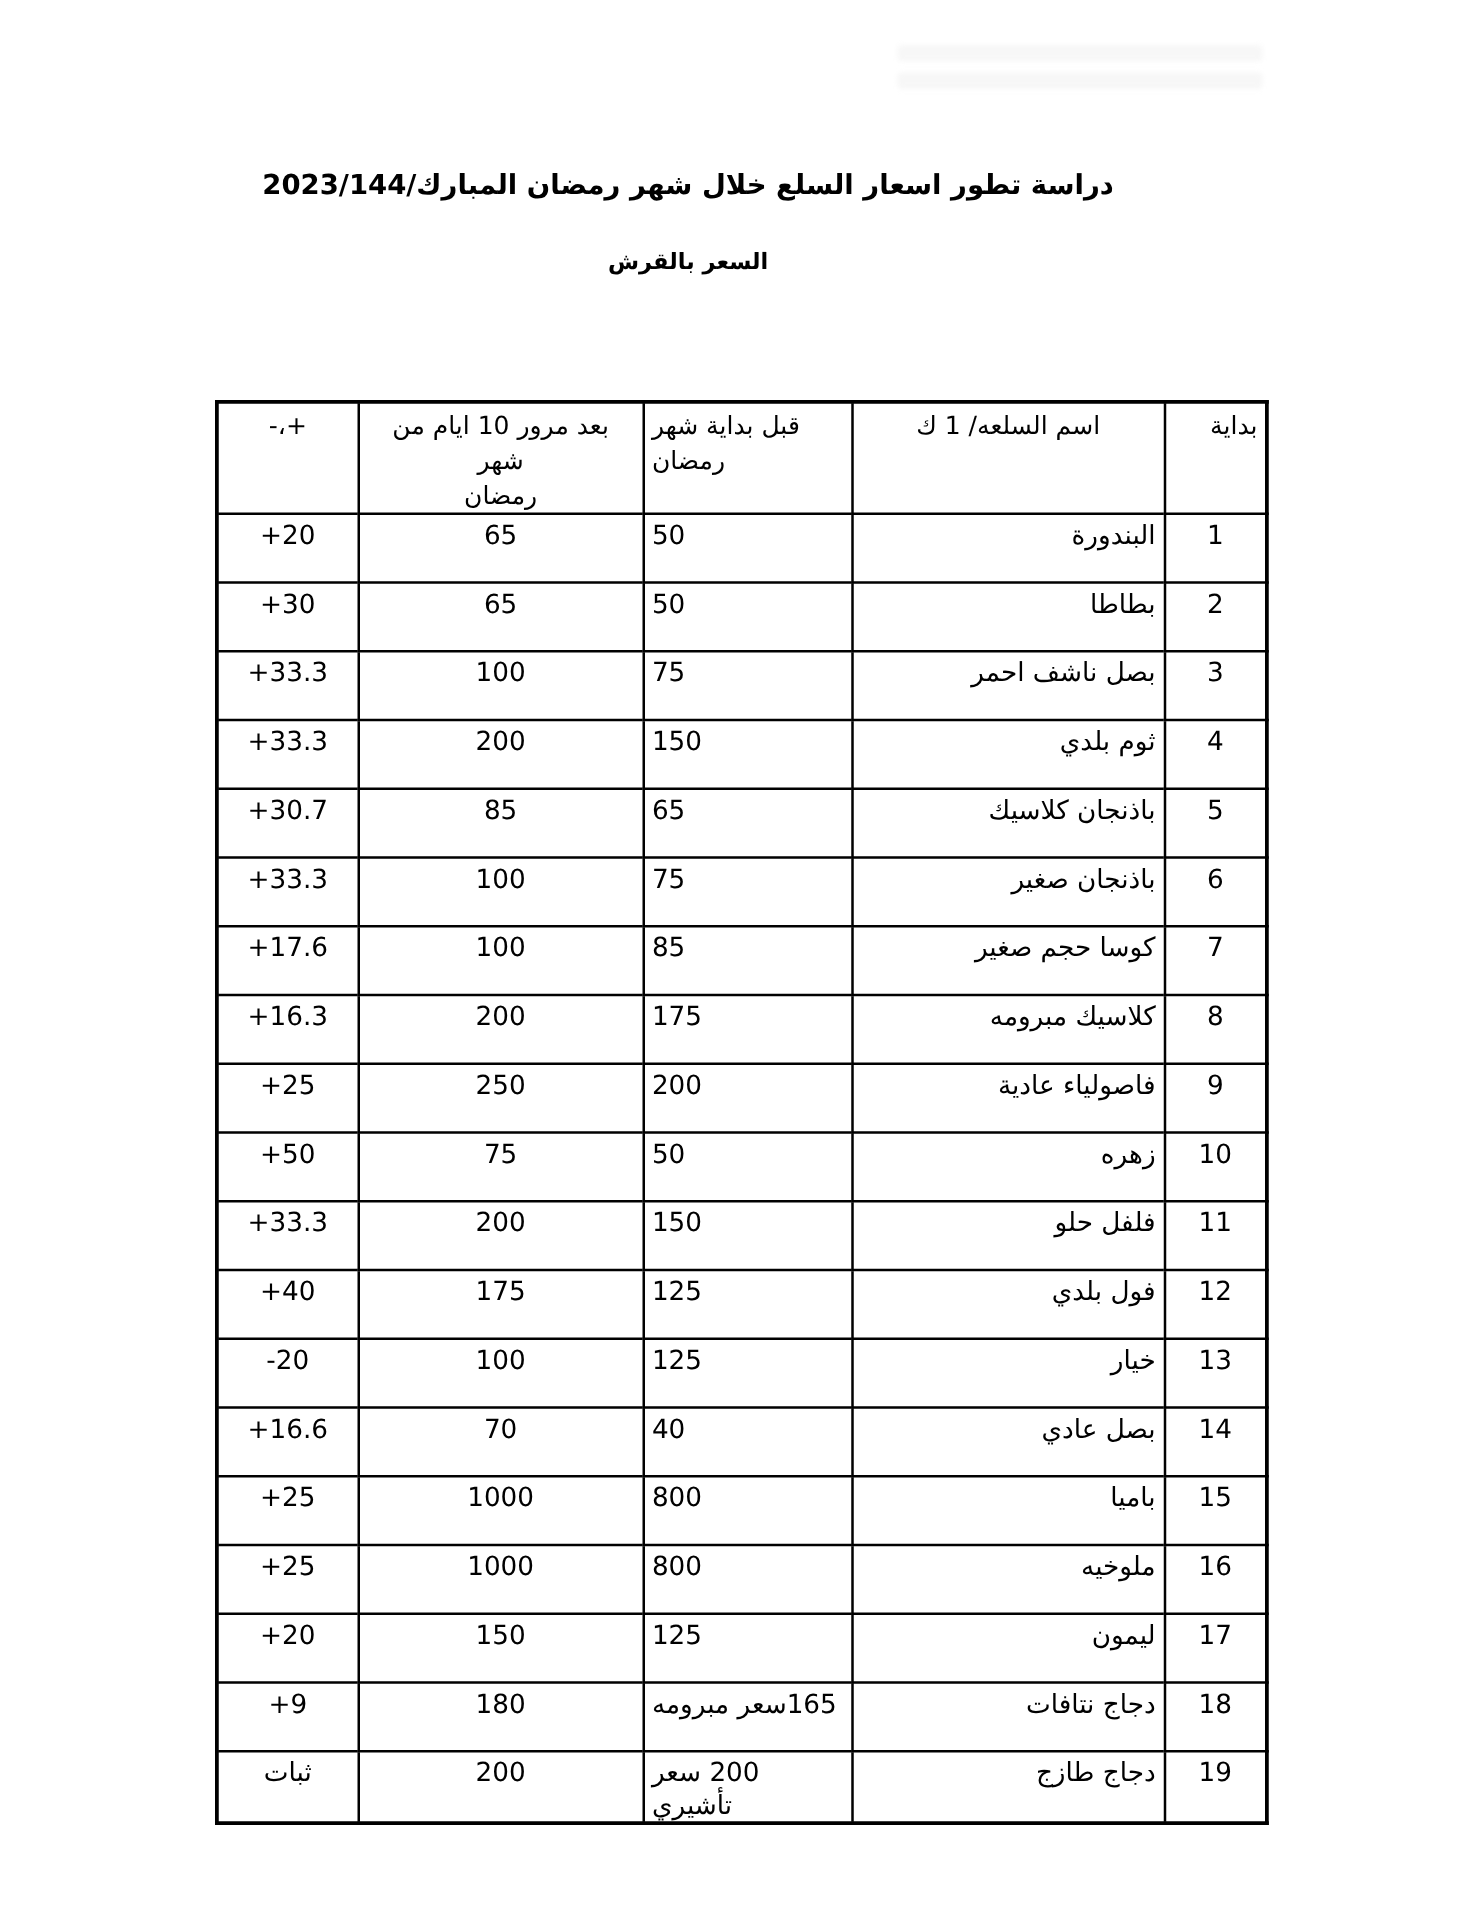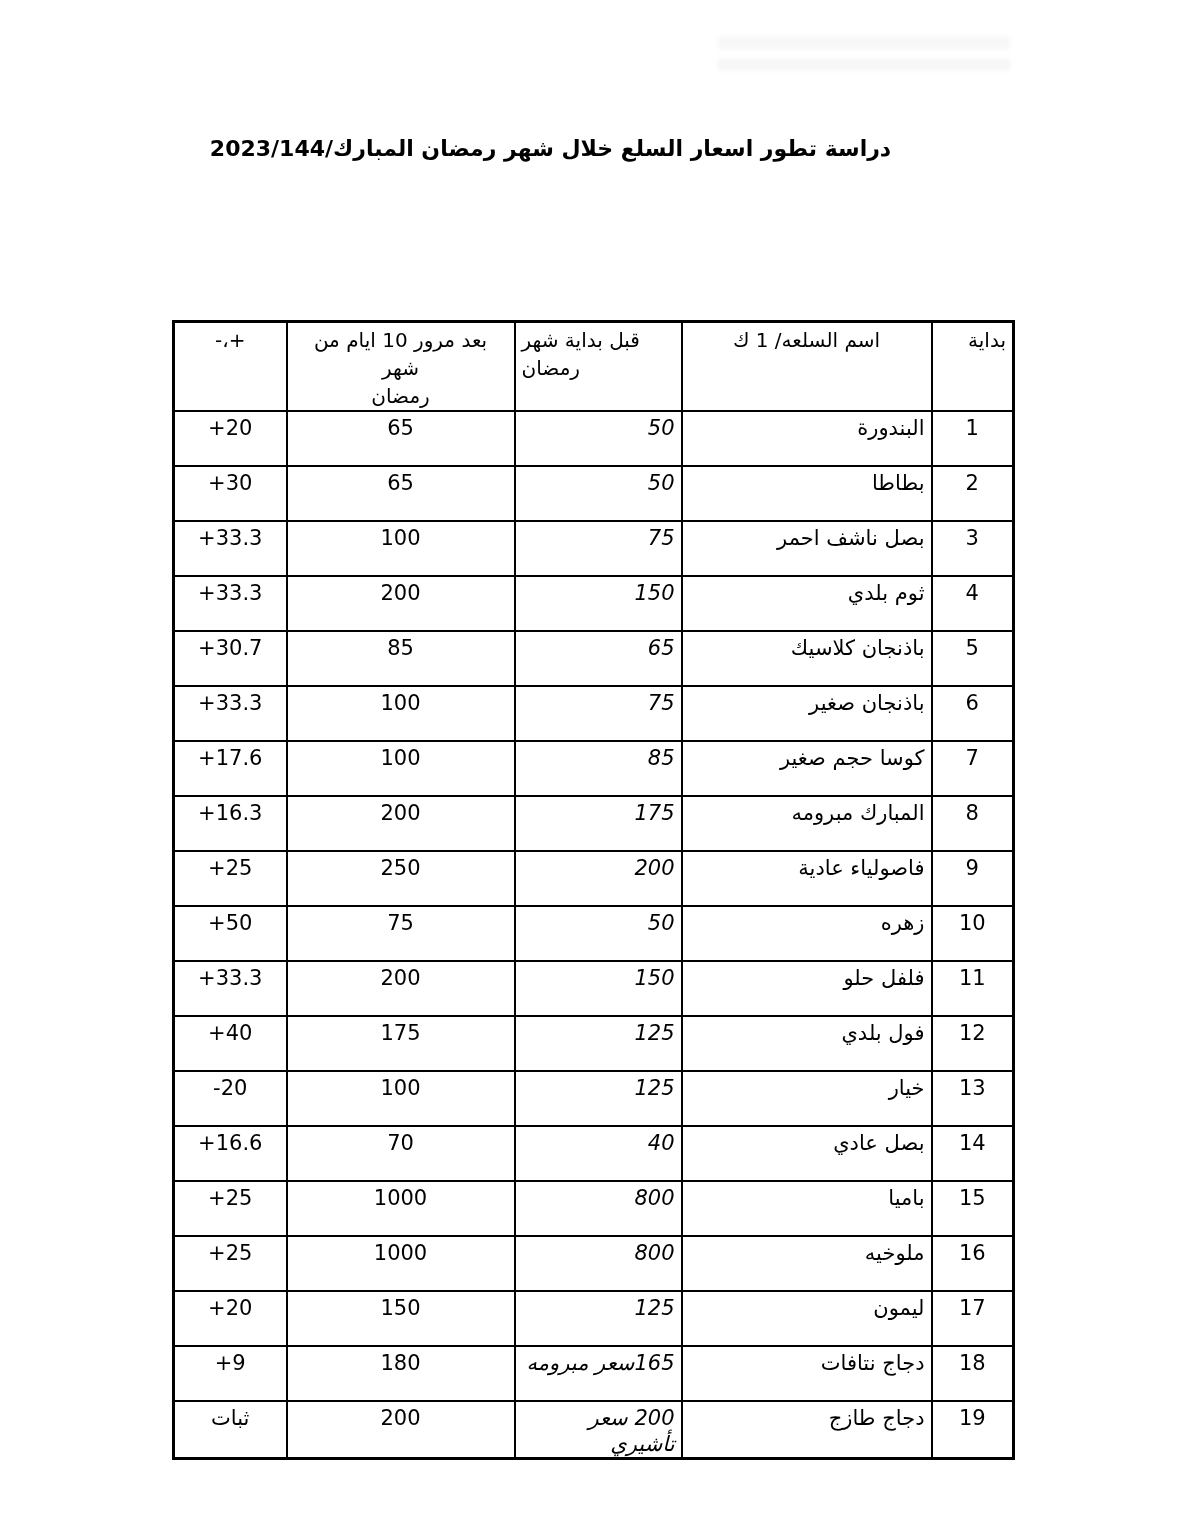--- a/index.html
+++ b/index.html
@@ -80,36 +80,37 @@
     font-size: 21px;
     line-height: 26px;
   }
   .th-number  { text-align: right; }
   .th-item    { text-align: center; }
   .th-before  { text-align: left; margin-left: 16px; }
   .th-after   { text-align: center; }
   .th-change  { text-align: center; }
   .td-number  { text-align: center; }
   .td-item    { text-align: right; font-size: 20px; }
-  .td-before  { text-align: right; font-style: italic; }
+  .td-before  { text-align: left; }
   .td-after   { text-align: center; }
   .td-change  { direction: ltr; text-align: center; }
 </style>
 </head>
 <body>
 
 <div class="page">
 
   <div class="faded-region">
     <div class="bar"></div>
     <div class="bar"></div>
   </div>
 
   <div class="doc-title" dir="rtl">دراسة تطور اسعار السلع خلال شهر رمضان المبارك/2023/144</div>
 
+  <div class="doc-subtitle" dir="rtl">السعر بالقرش</div>
 
   <table class="price-table" dir="rtl">
     <colgroup>
       <col style="width:82px">
       <col style="width:250px">
       <col style="width:167px">
       <col style="width:228px">
       <col style="width:113px">
     </colgroup>
     <thead>
@@ -168,21 +169,21 @@
   </tr>
         <tr>
     <td class="td-number">7</td>
     <td class="td-item">كوسا حجم صغير</td>
     <td class="td-before">85</td>
     <td class="td-after">100</td>
     <td class="td-change">+17.6</td>
   </tr>
         <tr>
     <td class="td-number">8</td>
-    <td class="td-item">المبارك مبرومه</td>
+    <td class="td-item">كلاسيك مبرومه</td>
     <td class="td-before">175</td>
     <td class="td-after">200</td>
     <td class="td-change">+16.3</td>
   </tr>
         <tr>
     <td class="td-number">9</td>
     <td class="td-item">فاصولياء عادية</td>
     <td class="td-before">200</td>
     <td class="td-after">250</td>
     <td class="td-change">+25</td>

